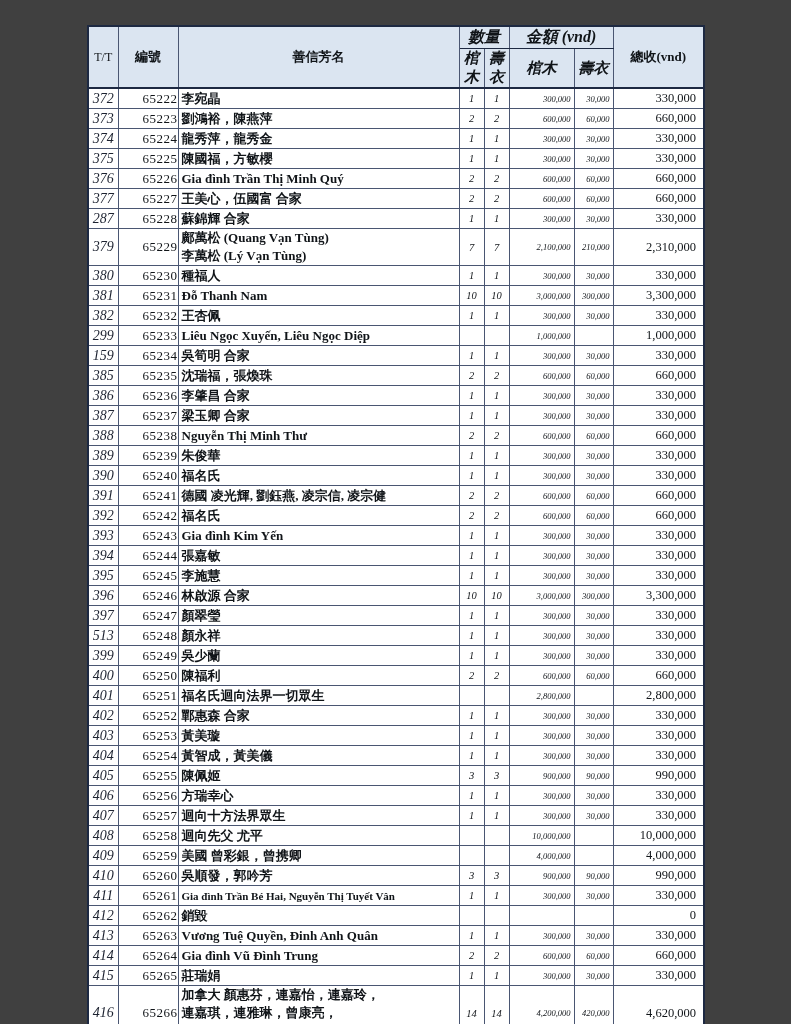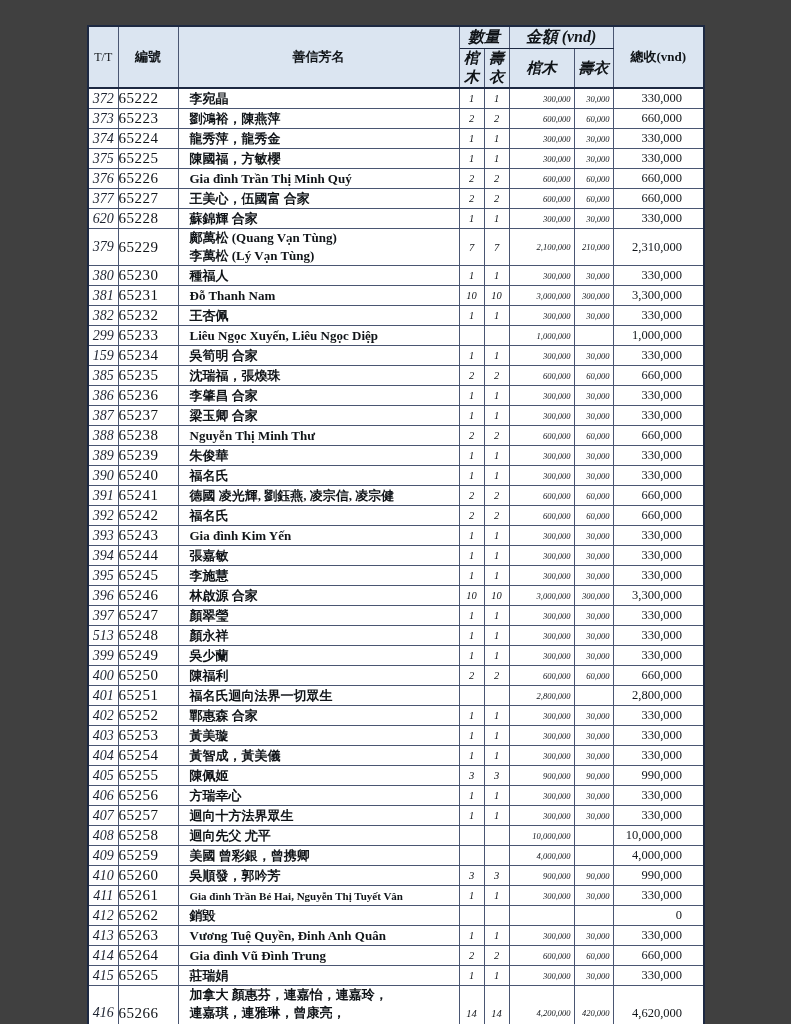--- a/index.html
+++ b/index.html
@@ -31,29 +31,29 @@
   thead tr.h-row2 th,
   thead th[rowspan]{border-bottom:2px solid #1d2942;}
 
   .h-tt{font-size:12px;font-weight:normal;}
   .h-main{font-size:13px;font-weight:bold;text-align:center;}
   .h-italic{font-style:italic;font-weight:bold;font-size:16px;}
   .h-sub{font-style:italic;font-weight:bold;font-size:15px;}
 
   tbody td{height:19px;vertical-align:middle;background:#ffffff;}
   .col-tt{font-style:italic;font-size:14px;text-align:center;color:#1c2230;}
-  .col-id{font-size:15px;text-align:left;letter-spacing:.5px;}
+  .col-id{font-size:13px;text-align:right;letter-spacing:.5px;}
   .col-name{
     font-weight:bold;font-size:13px;text-align:left;
-    padding:0 11px;white-space:pre-line;line-height:18px;
+    padding:0 3px;white-space:pre-line;line-height:18px;
   }
   .col-name.small{font-size:11px;margin-left:16px;}
   .col-q{font-style:italic;font-size:10.5px;text-align:center;}
   .col-amt{font-style:italic;font-size:8.5px;text-align:right;padding-right:3px;}
-  .col-total{font-size:12.5px;text-align:right;padding-right:21px;}
+  .col-total{font-size:12.5px;text-align:right;padding-right:7px;}
 </style>
 </head>
 <body>
 
 <div class="page">
   <table class="ledger">
     <colgroup>
       <col style="width:30px">
         <col style="width:60px">
         <col style="width:281px">
@@ -134,21 +134,21 @@
           <td class="col-tt">377</td>
           <td class="col-id">65227</td>
           <td class="col-name">王美心，伍國富 合家</td>
           <td class="col-q">2</td>
           <td class="col-q">2</td>
           <td class="col-amt">600,000</td>
           <td class="col-amt">60,000</td>
           <td class="col-total">660,000</td>
         </tr>
         <tr>
-          <td class="col-tt">620</td>
+          <td class="col-tt">287</td>
           <td class="col-id">65228</td>
           <td class="col-name">蘇錦輝 合家</td>
           <td class="col-q">1</td>
           <td class="col-q">1</td>
           <td class="col-amt">300,000</td>
           <td class="col-amt">30,000</td>
           <td class="col-total">330,000</td>
         </tr>
         <tr>
           <td class="col-tt">379</td>

